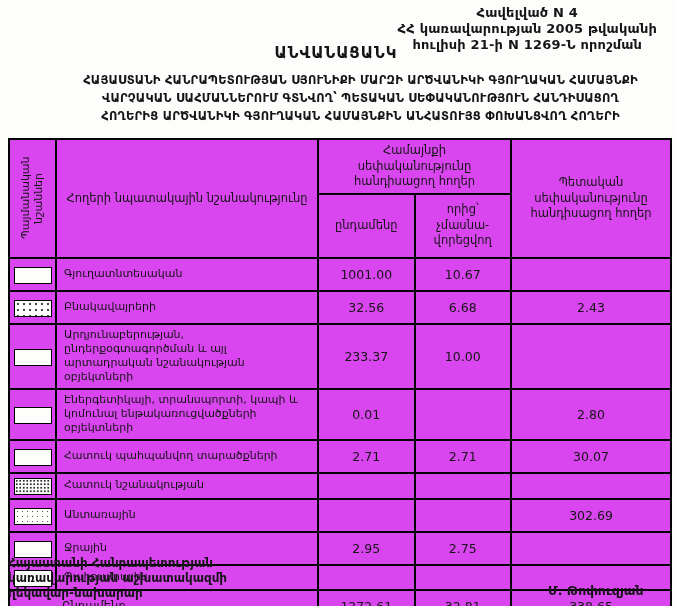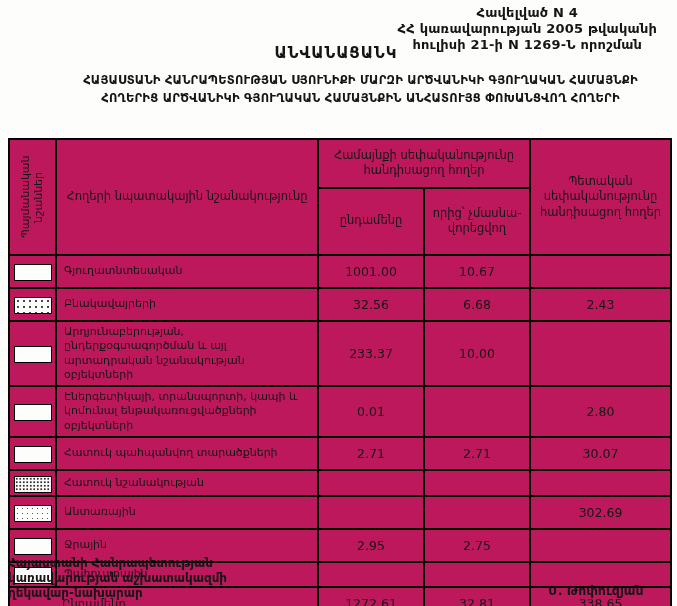--- a/index.html
+++ b/index.html
@@ -37,27 +37,27 @@
   table.land-table {
     position: absolute; top: 138px; left: 8px;
     border-collapse: collapse;
     table-layout: fixed;
     width: 664px;
   }
   table.land-table th, table.land-table td {
     border: 2px solid #000;
     font-weight: normal;
     vertical-align: middle;
-    background: #be185d;
+    background: #d946ef;
   }
   th.col-symbols      { width: 47px; }
   th.col-name         { width: 262px; }
   th.col-comm-total   { width: 107px; }
   th.col-comm-nonpriv { width: 112px; }
-  th.col-state        { width: 141px; }
+  th.col-state        { width: 160px; }
 
   .hdr { text-align: center; font-size: 11.5px; line-height: 1.35; padding: 3px 6px; }
   .vert-wrap { display: flex; align-items: center; justify-content: center; height: 108px; }
   .vert {
     writing-mode: vertical-rl;
     transform: rotate(180deg);
     font-size: 11px; line-height: 1.2; text-align: center;
     max-height: 104px; white-space: normal;
   }
   tr.hdr-row-top    { height: 46px; }
@@ -105,20 +105,21 @@
   <div class="annotation">
     <div>Հավելված N 4</div>
     <div>ՀՀ կառավարության 2005 թվականի</div>
     <div>հուլիսի 21-ի N 1269-Ն որոշման</div>
   </div>
 
   <div class="doc-title">ԱՆՎԱՆԱՑԱՆԿ</div>
 
   <div class="doc-subtitle">
     <div>ՀԱՅԱՍՏԱՆԻ ՀԱՆՐԱՊԵՏՈՒԹՅԱՆ ՍՅՈՒՆԻՔԻ ՄԱՐԶԻ ԱՐԾՎԱՆԻԿԻ ԳՅՈՒՂԱԿԱՆ ՀԱՄԱՅՆՔԻ</div>
+    <div>ՎԱՐՉԱԿԱՆ ՍԱՀՄԱՆՆԵՐՈՒՄ ԳՏՆՎՈՂ՝ ՊԵՏԱԿԱՆ ՍԵՓԱԿԱՆՈՒԹՅՈՒՆ ՀԱՆԴԻՍԱՑՈՂ</div>
     <div>ՀՈՂԵՐԻՑ ԱՐԾՎԱՆԻԿԻ ԳՅՈՒՂԱԿԱՆ ՀԱՄԱՅՆՔԻՆ ԱՆՀԱՏՈՒՅՑ ՓՈԽԱՆՑՎՈՂ ՀՈՂԵՐԻ</div>
   </div>
 
   <table class="land-table">
     <thead>
       <tr class="hdr-row-top">
         <th class="col-symbols hdr" rowspan="2">
           <div class="vert-wrap">
             <span class="vert">Պայմանական նշաններ</span>
           </div>

